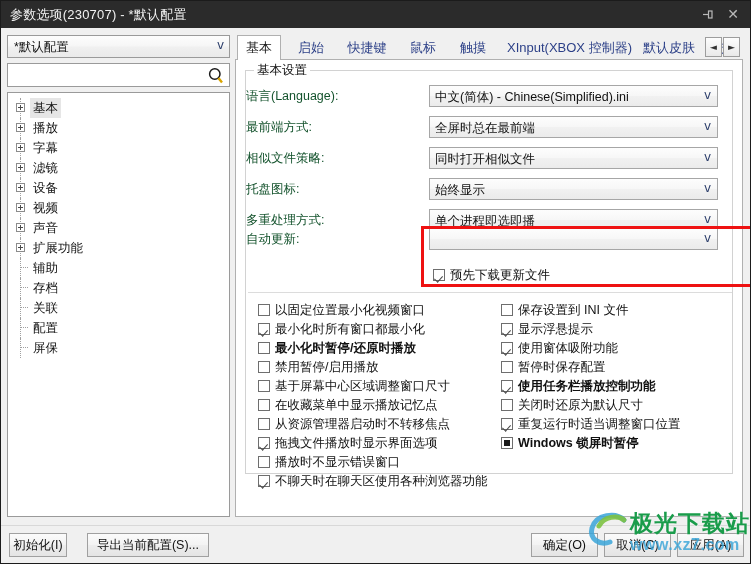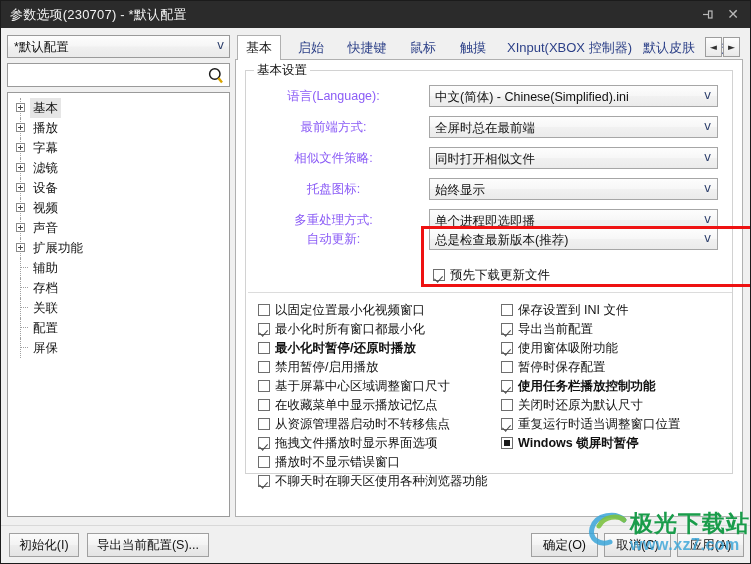--- a/index.html
+++ b/index.html
@@ -155,21 +155,21 @@
   #group-title {
     position: absolute; left: 8px; top: -9px;
     background: #fff; padding: 0 3px;
     font-size: 12.5px; color: #111;
   }
 
   
   .frow { position: absolute; left: 0; width: 488px; height: 23px; }
   .flabel {
     position: absolute; left: 0; width: 175px; top: 3px;
-    text-align: center; font-size: 12.5px; color: #8b5cf6; white-space: nowrap;
+    text-align: left; font-size: 12.5px; color: #14532d; white-space: nowrap;
   }
   .fcombo {
     position: absolute; left: 183px; width: 289px; height: 22px;
     background: linear-gradient(to bottom, #fdfdfd 0%, #f7f7f7 48%, #f1f1f1 52%, #ebebeb 100%);
     border: 1px solid #a6a6a6;
   }
   .fcombo .fv {
     position: absolute; left: 5px; top: 3px; right: 22px;
     font-size: 12.5px; color: #111; white-space: nowrap; overflow: hidden;
   }
@@ -345,21 +345,20 @@
             <div class="frow" style="top: 138px;">
               <div class="flabel">多重处理方式:</div>
               <div class="fcombo">
                 <div class="fv">单个进程即选即播</div>
                 <div class="carrow">v</div>
               </div>
             </div>
             <div class="frow" style="top: 157px;">
               <div class="flabel">自动更新:</div>
               <div class="fcombo">
-                <div class="fv">总是检查最新版本(推荐)</div>
                 <div class="carrow">v</div>
               </div>
             </div>
             <div class="cbrow" style="left: 187px; top: 195px;">
               <span class="cbox checked"></span>
               <span class="cblabel">预先下载更新文件</span>
             </div>
             <div class="hsep" style="top: 221px;"></div>
             <div class="cbrow" style="left: 12px; top: 230px;">
               <span class="cbox unchecked"></span>
@@ -400,21 +399,21 @@
             <div class="cbrow" style="left: 12px; top: 401px;">
               <span class="cbox checked"></span>
               <span class="cblabel">不聊天时在聊天区使用各种浏览器功能</span>
             </div>
             <div class="cbrow" style="left: 255px; top: 230px;">
               <span class="cbox unchecked"></span>
               <span class="cblabel">保存设置到 INI 文件</span>
             </div>
             <div class="cbrow" style="left: 255px; top: 249px;">
               <span class="cbox checked"></span>
-              <span class="cblabel">导出当前配置</span>
+              <span class="cblabel">显示浮悬提示</span>
             </div>
             <div class="cbrow" style="left: 255px; top: 268px;">
               <span class="cbox checked"></span>
               <span class="cblabel">使用窗体吸附功能</span>
             </div>
             <div class="cbrow" style="left: 255px; top: 287px;">
               <span class="cbox unchecked"></span>
               <span class="cblabel">暂停时保存配置</span>
             </div>
             <div class="cbrow bold" style="left: 255px; top: 306px;">
@@ -433,21 +432,21 @@
               <span class="cbox filled"></span>
               <span class="cblabel">Windows 锁屏时暂停</span>
             </div>
           </div>
         <div id="red-box" style="left: 185px; top: 166px; width: 342px; height: 61px; border-color: rgb(238, 17, 17);"></div>
       </div>
     </div>
   </div>
 
   <div id="footer">
-    <div class="btn" style="left:8px; top:7px; width:70px;">初始化(I)</div>
+    <div class="btn" style="left:8px; top:7px; width:58px;">初始化(I)</div>
     <div class="btn" style="left:86px; top:7px; width:122px;">导出当前配置(S)...</div>
     <div class="btn" style="left:530px; top:7px; width:67px;">确定(O)</div>
     <div class="btn" style="left:603px; top:7px; width:67px;">取消(C)</div>
     <div class="btn" style="left:676px; top:7px; width:67px;">应用(A)</div>
   </div>
 
   <div id="watermark">
     <svg id="wm-logo" width="44" height="40" viewBox="0 0 44 40">
       <path d="M38 10 C30 2, 10 4, 6 18 C3 29, 14 36, 24 32" fill="none" stroke="#3aa5d8" stroke-width="5" stroke-linecap="round" opacity=".85"></path>
       <path d="M38 10 C32 5, 18 6, 13 16" fill="none" stroke="#7dc242" stroke-width="5" stroke-linecap="round" opacity=".9"></path>

